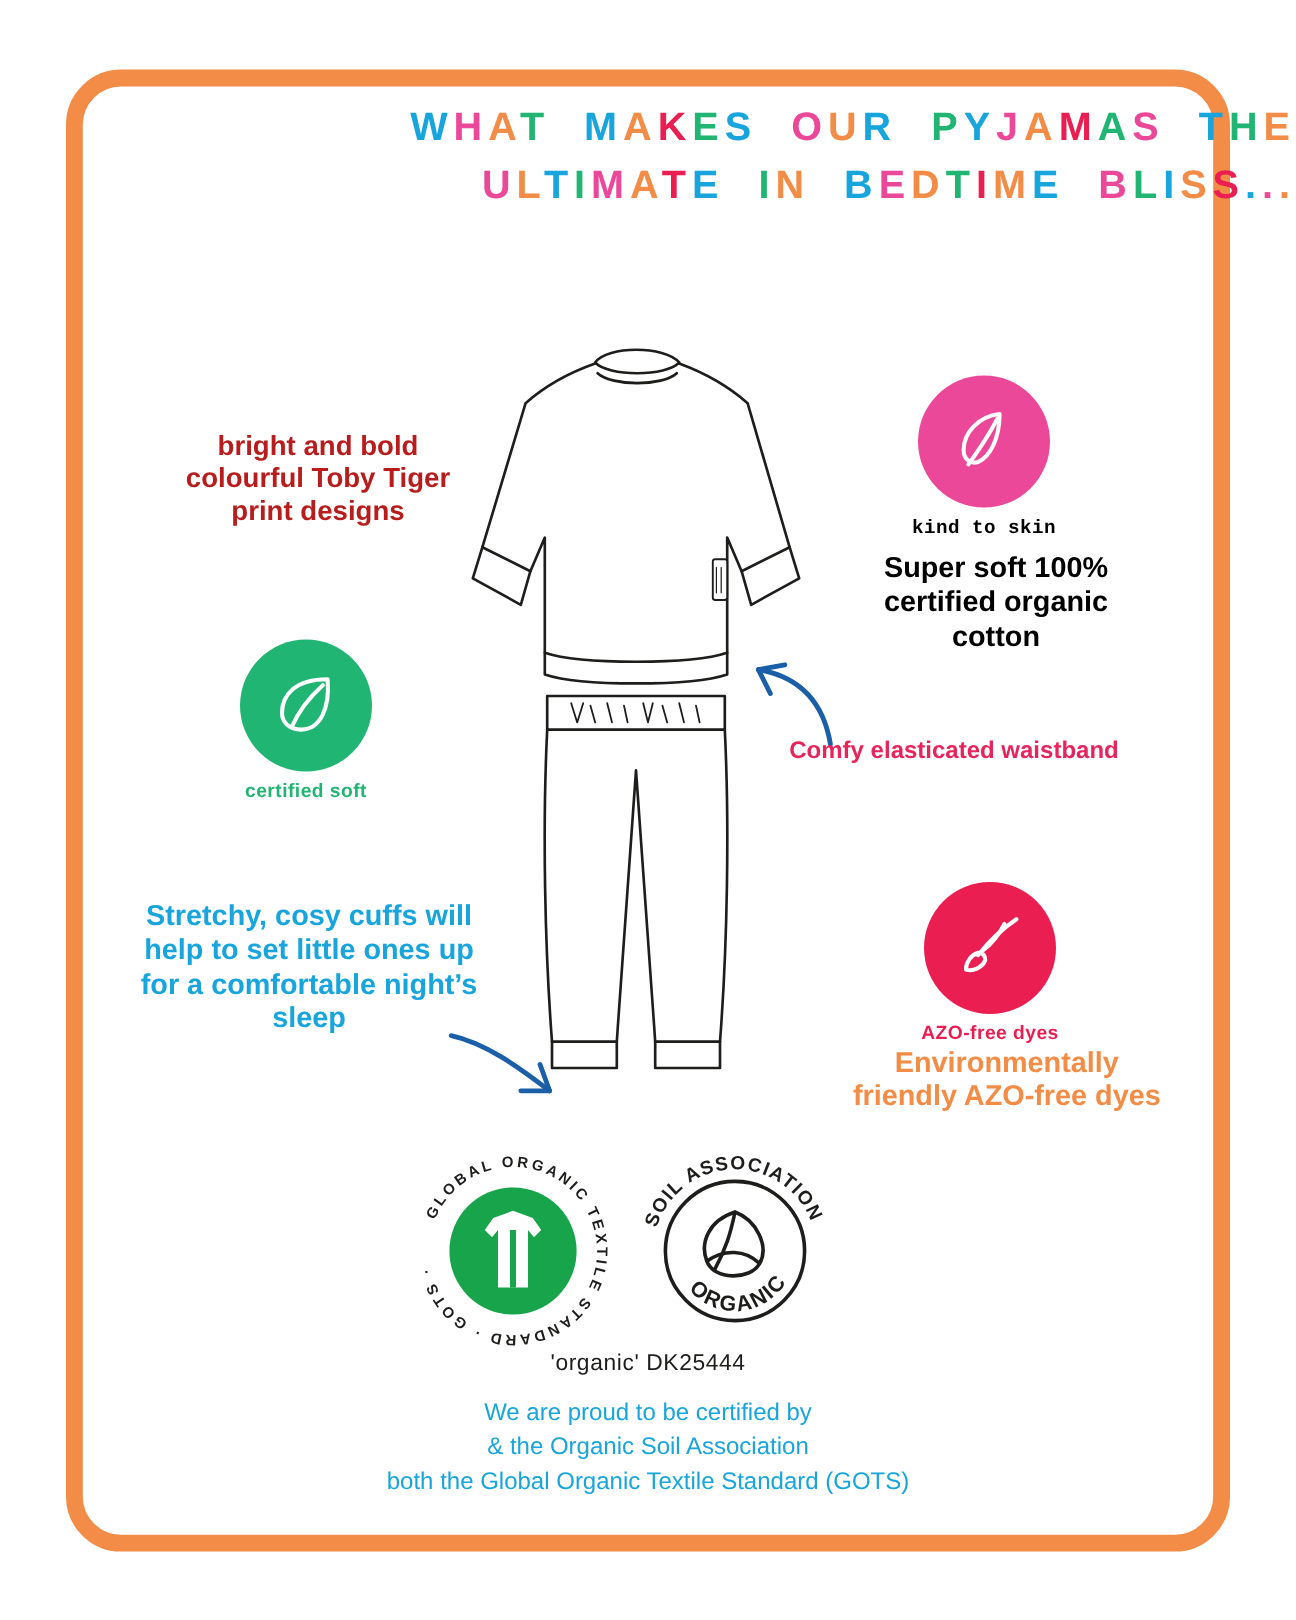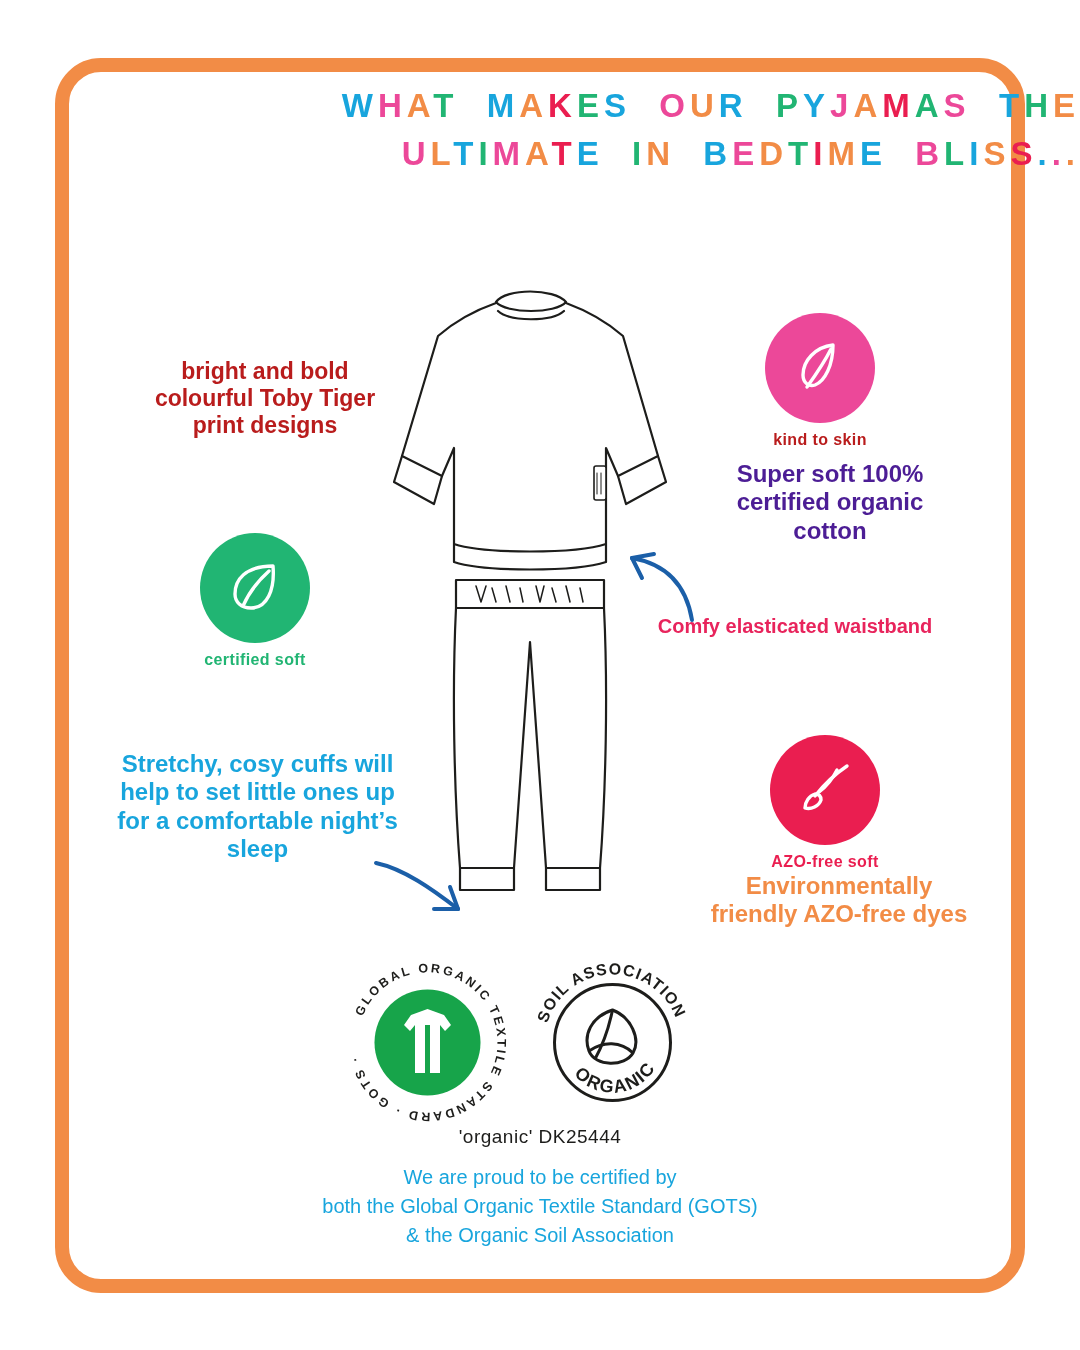--- a/index.html
+++ b/index.html
@@ -53,21 +53,21 @@
     left: 130px;
     top: 358px;
     width: 270px;
     color: #b91c1c;
     font-size: 23px;
   }
   .t-supersoft {
     left: 700px;
     top: 460px;
     width: 260px;
-    color: #4c1d95;
+    color: #000000;
     font-size: 24px;
   }
   .t-comfy {
     left: 650px;
     top: 615px;
     width: 290px;
     color: #e8245c;
     font-size: 20px;
   }
   .t-stretchy {
@@ -102,21 +102,21 @@
   }
   .badge .cap {
     margin-top: 8px;
     font-size: 16px;
     font-weight: bold;
     letter-spacing: 0.4px;
   }
 
   .b-kind { left: 755px; top: 313px; width: 130px; }
   .b-kind .circle { background: #ec4899; }
-  .b-kind .cap { color: #b91c1c; }
+  .b-kind .cap { color: #000000; font-family: Liberation Mono, monospace; }
 
   .b-natural { left: 190px; top: 533px; width: 130px; }
   .b-natural .circle { background: #21b573; }
   .b-natural .cap { color: #21b573; }
 
   .b-azo { left: 760px; top: 735px; width: 130px; }
   .b-azo .circle { background: #ea1e50; }
   .b-azo .cap { color: #ea1e50; }
 
   
@@ -260,21 +260,21 @@
 <div class="badge b-azo">
   <div class="circle">
     <span>
       <svg width="64" height="64" viewBox="0 0 64 64" fill="none" stroke="#ffffff" stroke-width="3.4" stroke-linecap="round" stroke-linejoin="round">
         <path d="M54 10 C42 18, 30 30, 22 40"></path>
         <path d="M22 38 C16 40, 12 46, 12 52 C18 54, 26 50, 28 44 C28 40, 26 38, 22 38 Z"></path>
         <path d="M44 14 C40 22, 34 30, 26 36"></path>
       </svg>
     </span>
   </div>
-  <div class="cap">AZO-free soft</div>
+  <div class="cap">AZO-free dyes</div>
 </div>
 
 <div class="certs">
 
   <div class="cert-gots">
     <svg width="175" height="175" viewBox="0 0 175 175">
       <defs>
         <path id="gotsRing" d="M87.5,87.5 m-70,0 a70,70 0 1,1 140,0 a70,70 0 1,1 -140,0"></path>
       </defs>
       <circle cx="87.5" cy="87.5" r="53" fill="#17a44a"></circle>
@@ -307,15 +307,15 @@
         <textPath href="#soilRingBottom" startOffset="22%">ORGANIC</textPath>
       </text>
     </svg>
   </div>
 </div>
 
 <div class="cert-code">'organic'  DK25444</div>
 
 <div class="cert-note">
   <span class="ln">We are proud to be certified by</span>
+  <span class="ln">&amp; the Organic Soil Association</span>
   <span class="ln">both the Global Organic Textile Standard (GOTS)</span>
-  <span class="ln">&amp; the Organic Soil Association</span>
 </div>
 
 </body></html>

